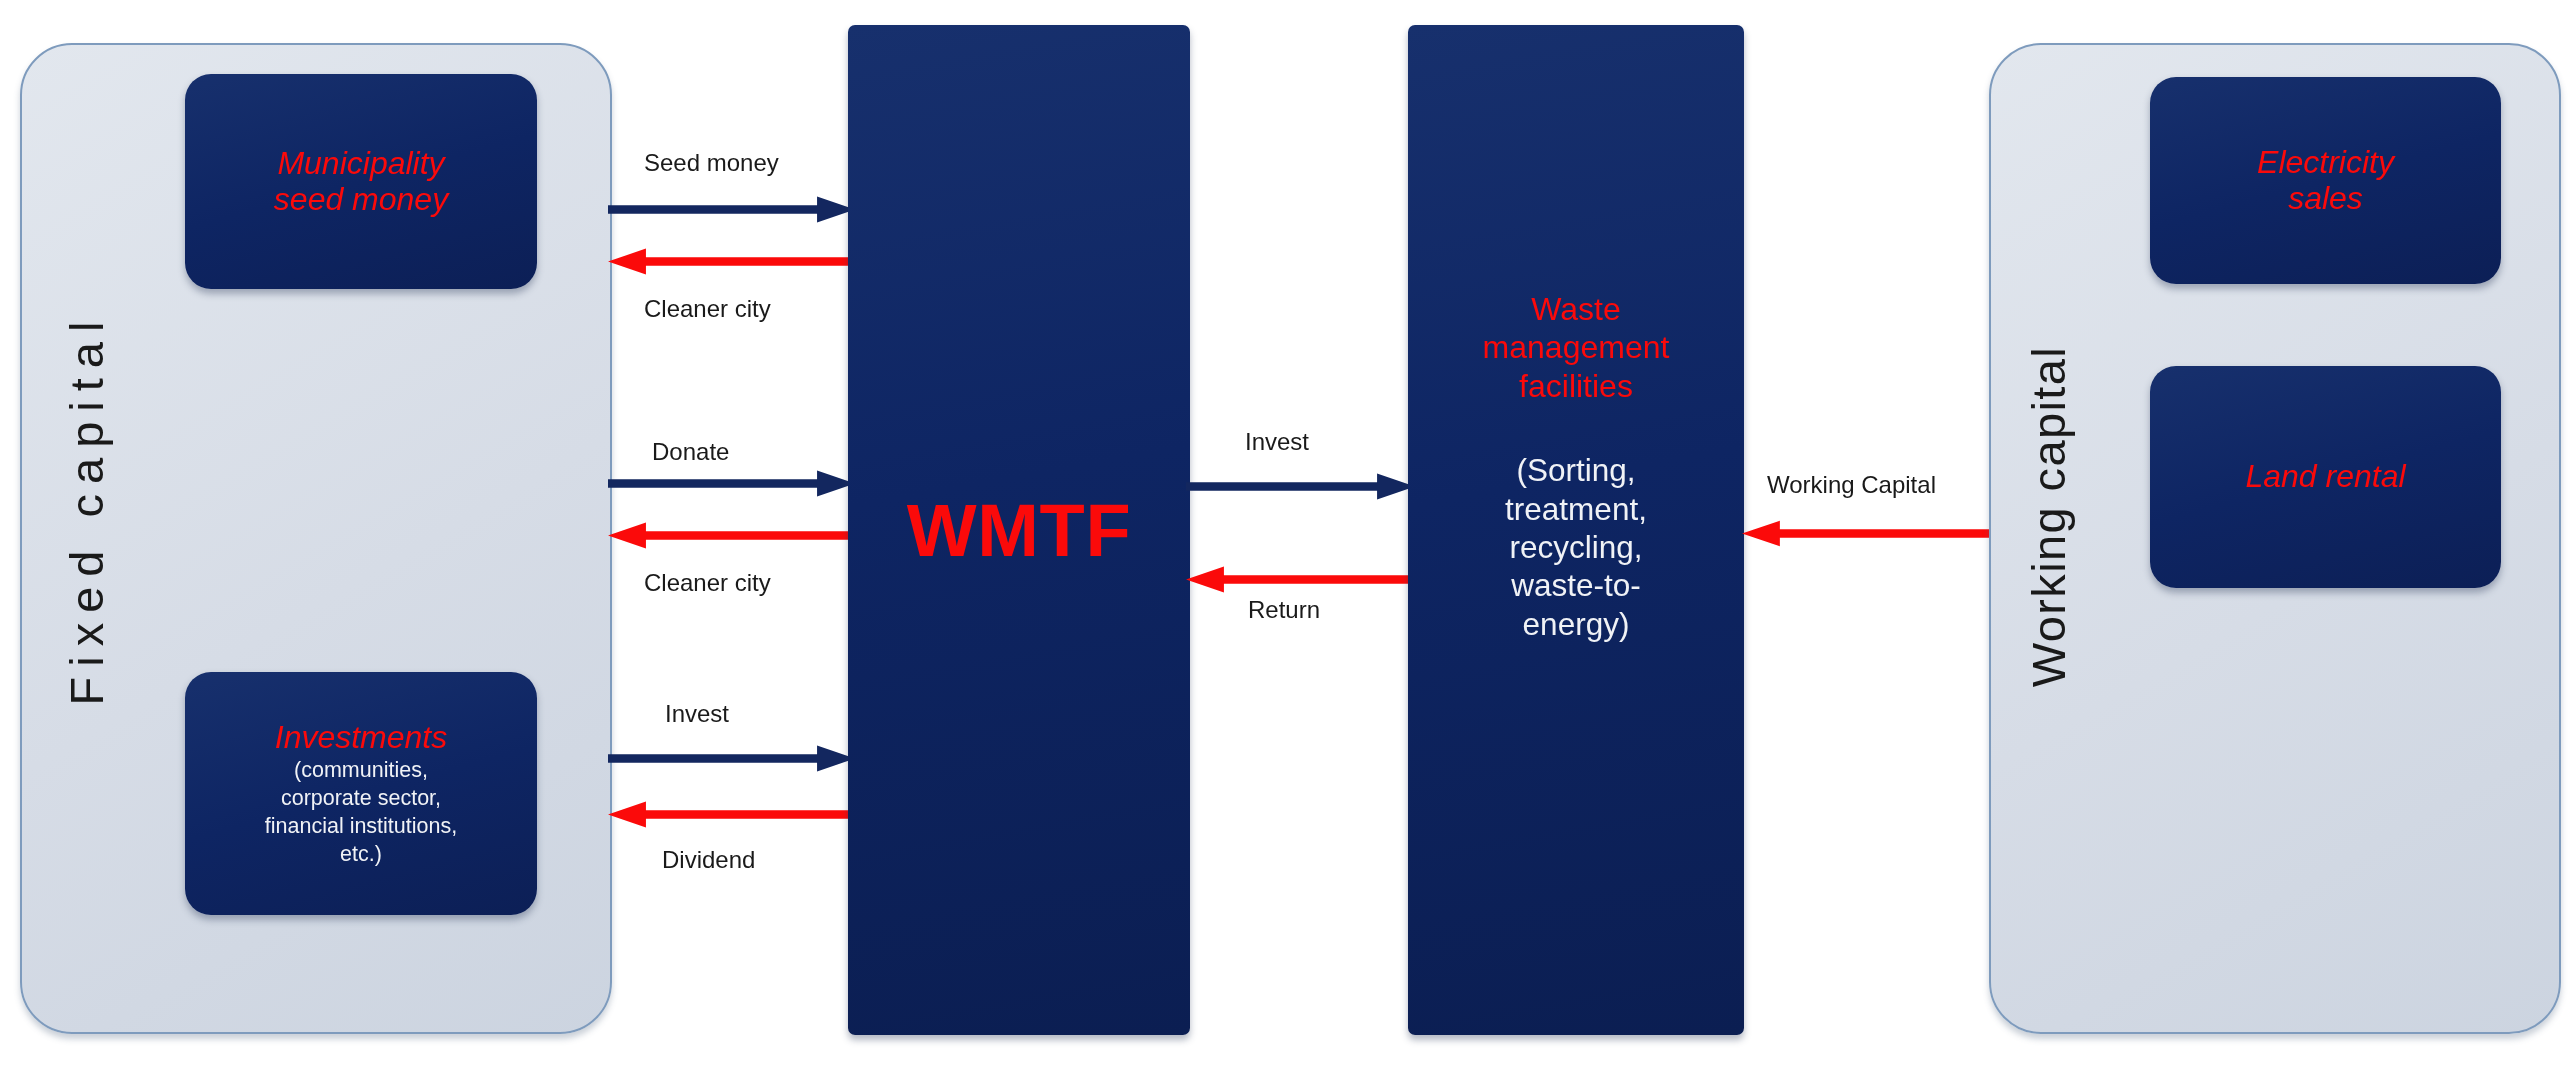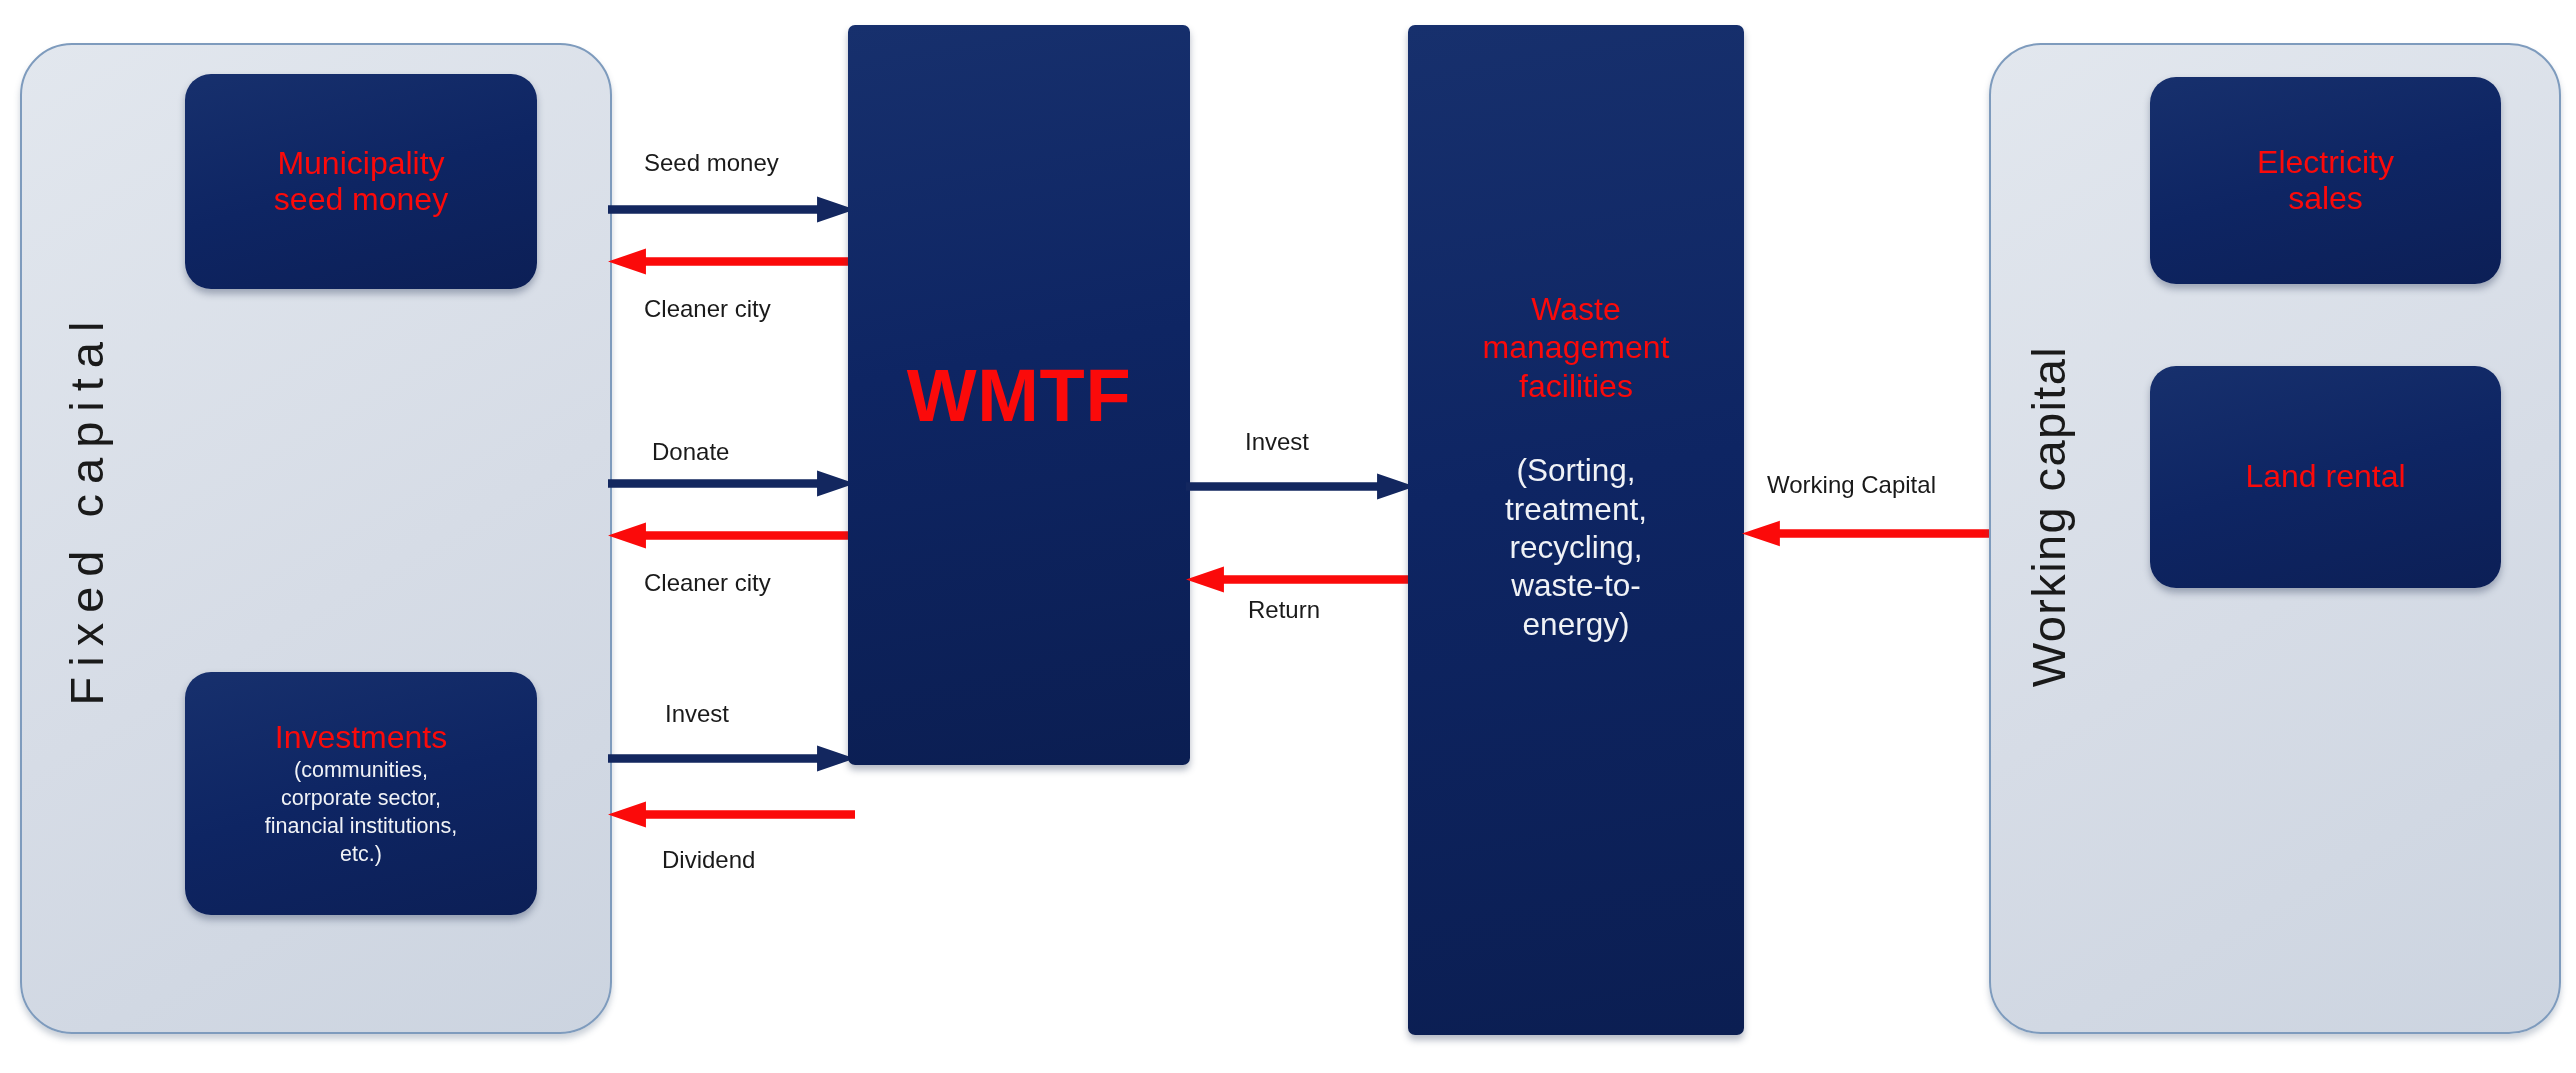--- a/index.html
+++ b/index.html
@@ -65,20 +65,21 @@
     align-items: center;
     justify-content: center;
     text-align: center;
     padding: 4.3px 10px;
   }
   .navybox .title {
     color: #fb0a0a;
     font-size: 32px;
     line-height: 1.12;
     font-weight: 400;
+    font-style: italic;
   }
   .navybox .sub {
     color: #f0f2f6;
     font-size: 21.5px;
     line-height: 1.17;
     font-weight: 400;
     margin-top: 2.9px;
   }
 
   
@@ -97,21 +98,21 @@
     background: linear-gradient(170deg, #17306d 0%, #0e2563 45%, #0b1e52 100%);
     border-radius: 7px;
     box-shadow: 0 5px 7.9px rgba(40,55,85,0.35);
     box-sizing: border-box;
     display: flex;
     flex-direction: column;
     align-items: center;
     text-align: center;
   }
   #pillar-wmtf {
-    left: 848px; top: 25px; width: 342px; height: 740px;
+    left: 848px; top: 25px; width: 342px; height: 1010px;
     justify-content: center;
     text-align: center;
   }
   #pillar-wmtf .wmtf-text {
     color: #fb0a0a;
     font-size: 74px;
     font-weight: bold;
     letter-spacing: 0.7px;
   }
   #pillar-wmf {

